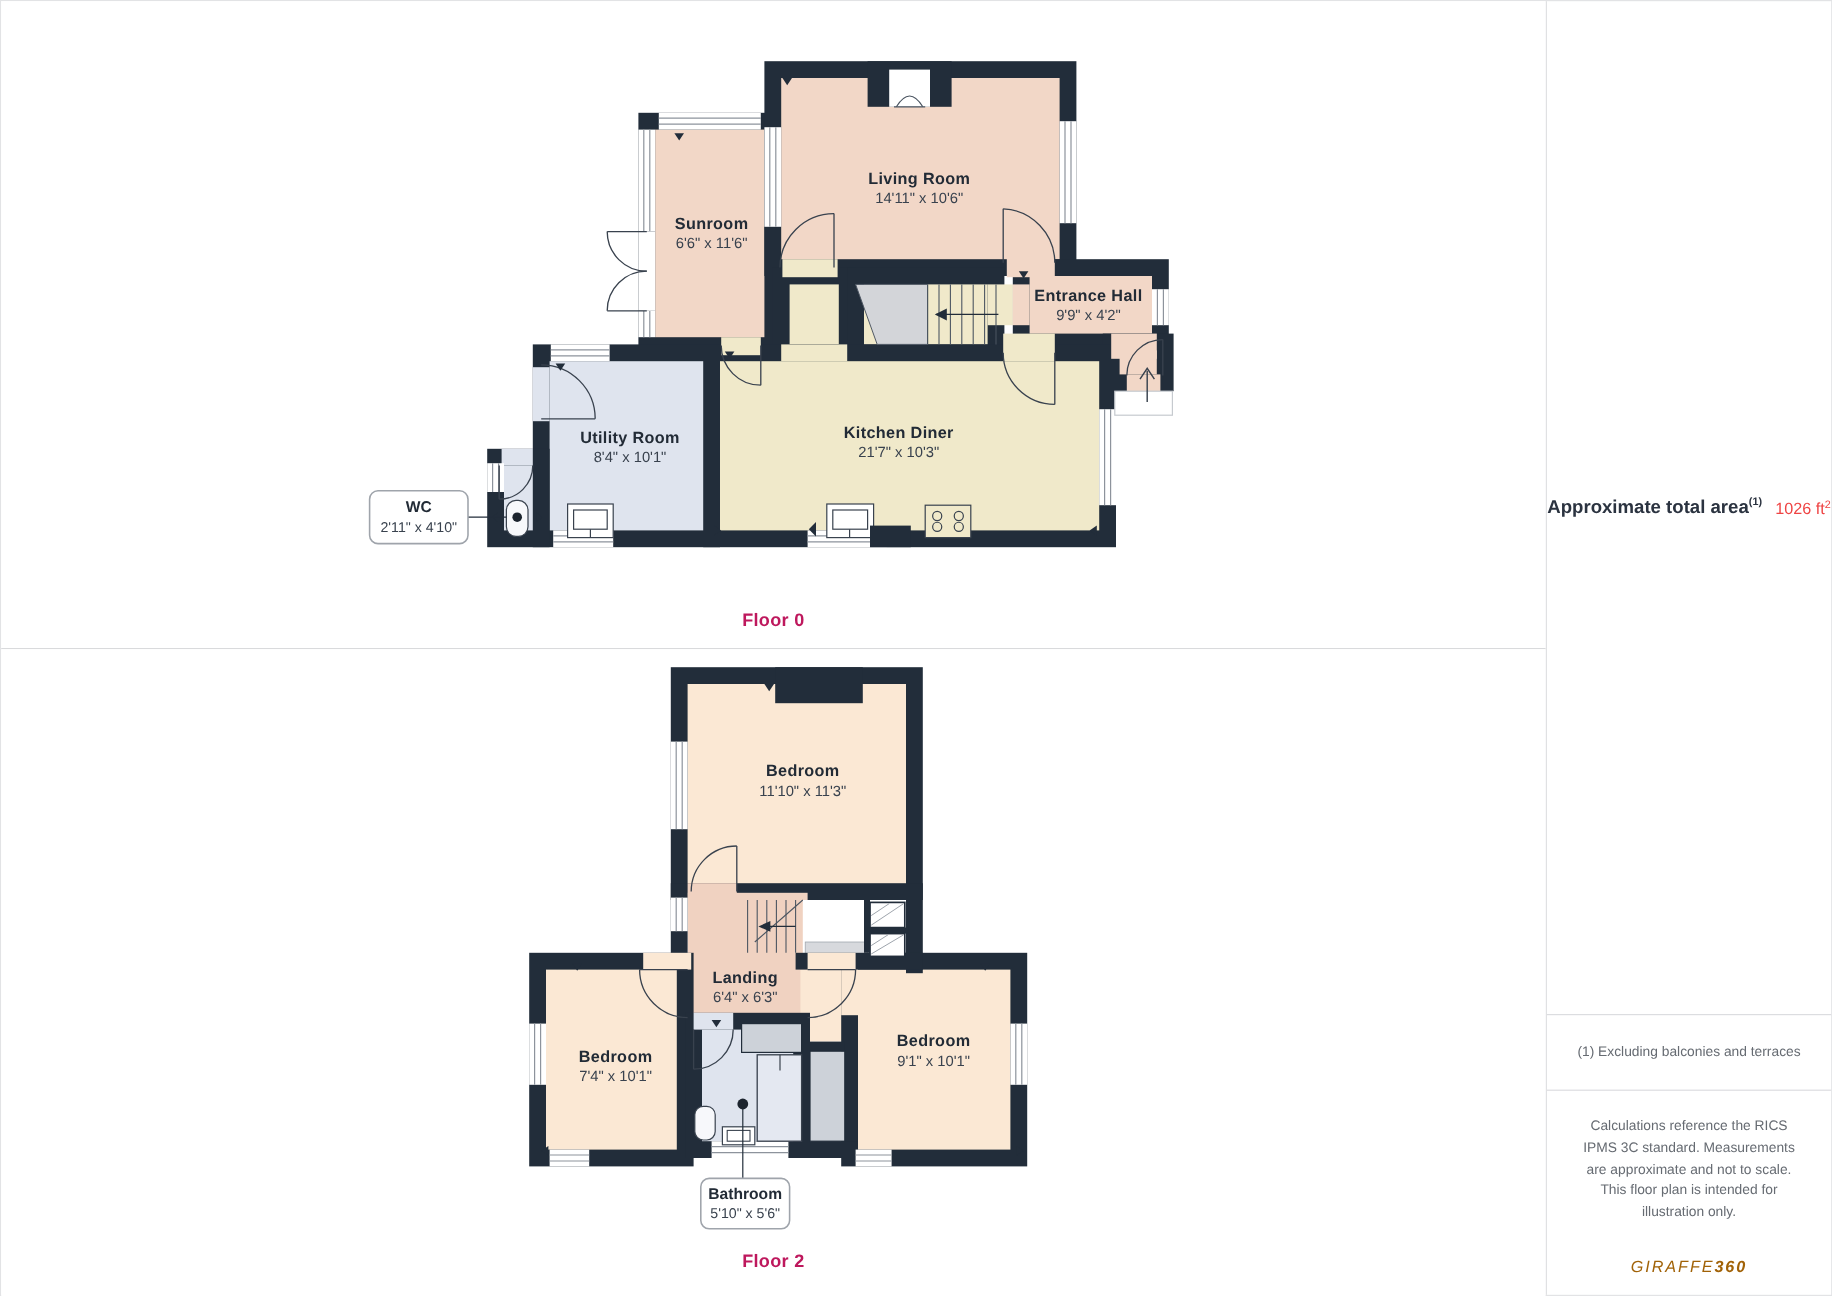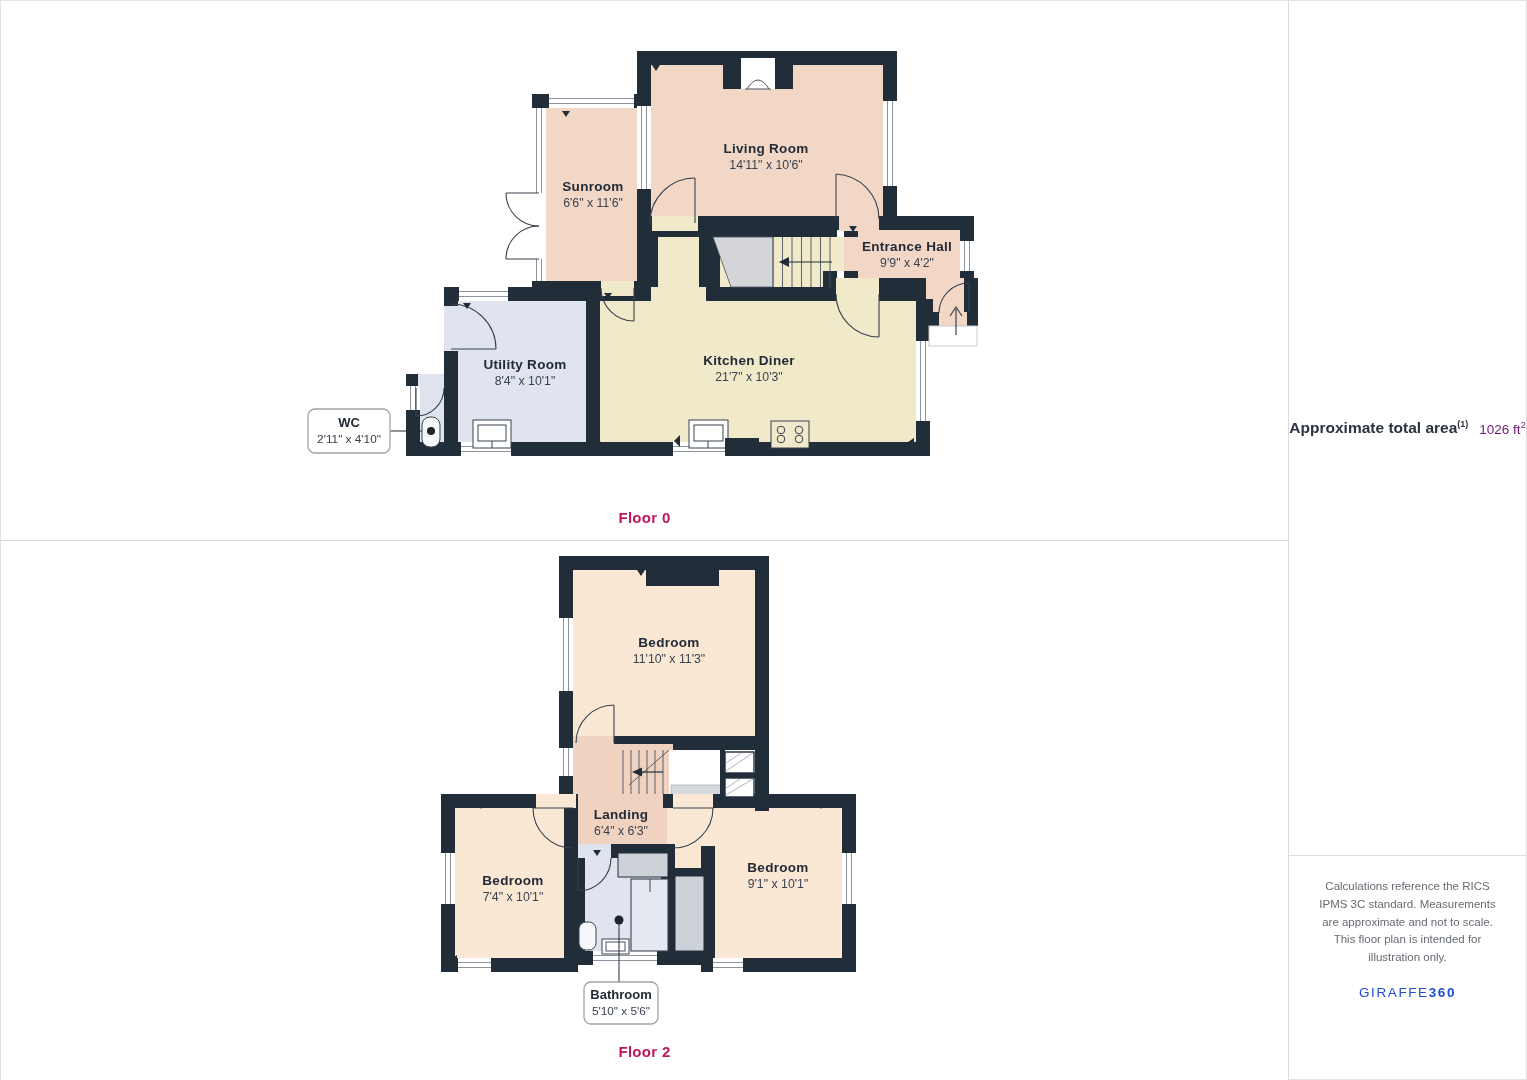--- a/index.html
+++ b/index.html
@@ -20,26 +20,26 @@
   .winline{stroke:#8d939c;stroke-width:1;}
   .arc{fill:none;stroke:#39424e;stroke-width:1.1;}
   .icon{fill:#ffffff;stroke:#39424e;stroke-width:1;}
   .tread{stroke:#4a5460;stroke-width:.9;}
   .dark{fill:#222d3a;}
   .callout{fill:#ffffff;stroke:#9fa4ab;stroke-width:1.3;}
   .sidebar{width:238px;display:flex;flex-direction:column;box-sizing:border-box;}
   .side-top{height:855px;box-sizing:border-box;border-bottom:1px solid #dcdde0;display:flex;flex-direction:row;align-items:center;justify-content:center;gap:11px;}
   .side-title{font-size:15.5px;font-weight:bold;color:#2b3340;}
   .side-title sup{font-size:9px;}
-  .side-value{font-size:13.5px;color:#701a75;}
+  .side-value{font-size:13.5px;color:#ef4444;}
   .side-value sup{font-size:9px;}
   .side-mid{height:64px;box-sizing:border-box;border-bottom:1px solid #dcdde0;display:flex;align-items:center;justify-content:center;color:#666b72;font-size:11.5px;}
   .side-bottom{flex:1;display:flex;flex-direction:column;align-items:center;justify-content:flex-start;padding:22px 18px 12px;box-sizing:border-box;color:#666b72;font-size:11.5px;text-align:center;line-height:1.55;}
   .disclaimer{max-width:192px;}
-  .brand{margin-top:16px;font-size:13.5px;letter-spacing:1.6px;color:#1d4ed8;}
+  .brand{margin-top:26px;font-size:13.5px;letter-spacing:1.6px;color:#a16207;font-style:italic;}
   .brand b{font-weight:bold;letter-spacing:1.6px;}
 </style>
 </head>
 <body>
 
 <div class="page">
   <div class="main">
 
     <section class="panel f0">
       <svg width="1287" height="539" viewBox="0 0 1287 539">
@@ -394,18 +394,21 @@
       </svg>
       <div class="caption">Floor 2</div>
     </section>
   </div>
 
   <aside class="sidebar">
     <div class="side-top">
       <div class="side-title"><span>Approximate total area</span><sup>(1)</sup></div>
       <div class="side-value"><span>1026 ft</span><sup>2</sup></div>
     </div>
+    <div class="side-mid">
+      <span>(1) Excluding balconies and terraces</span>
+    </div>
     <div class="side-bottom">
       <div class="disclaimer">Calculations reference the RICS IPMS 3C standard. Measurements are approximate and not to scale. This floor plan is intended for illustration only.</div>
       <div class="brand"><span>GIRAFFE</span><b>360</b></div>
     </div>
   </aside>
 </div>
 
 </body></html>

